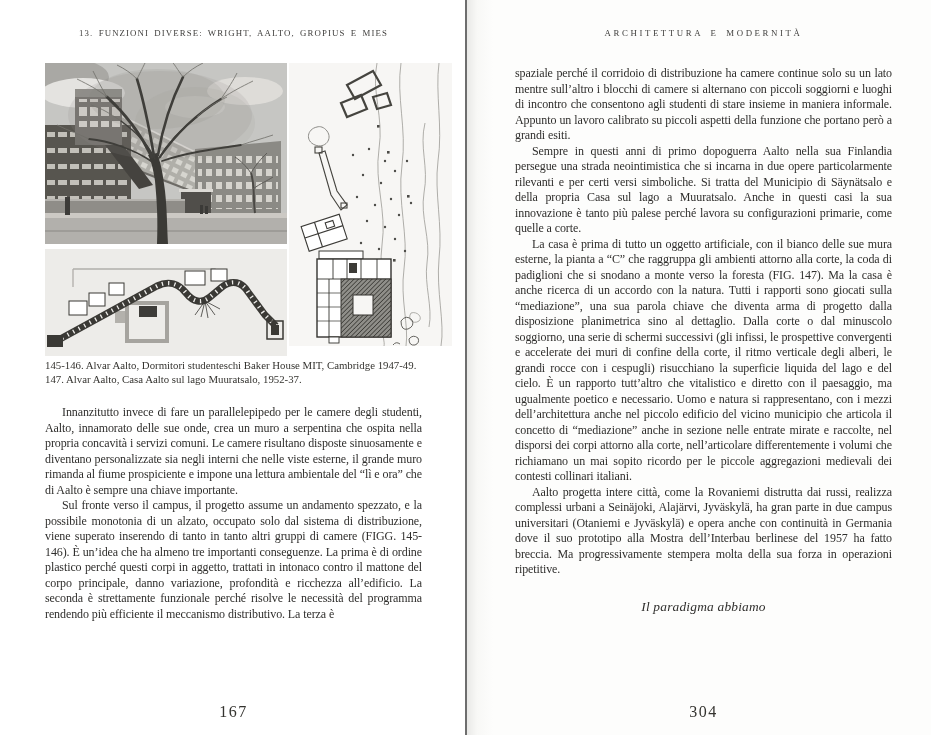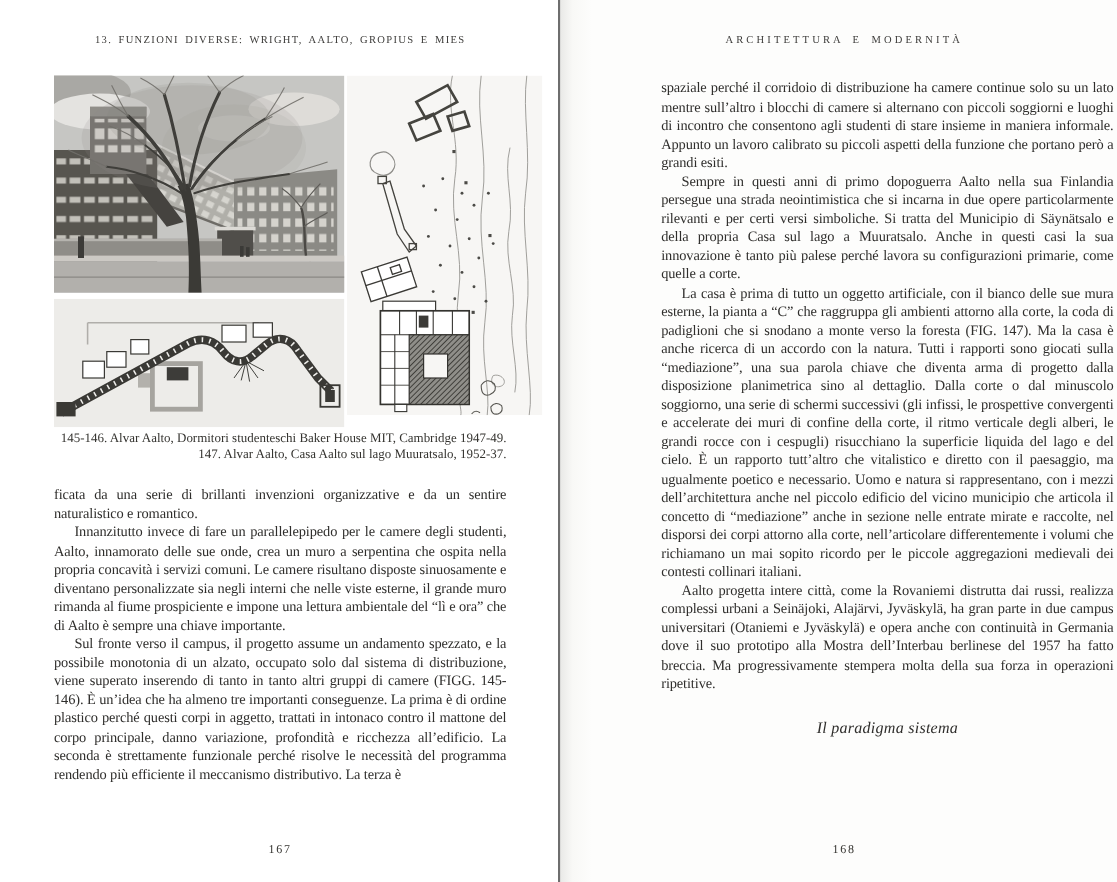--- a/index.html
+++ b/index.html
@@ -12,30 +12,30 @@
   .running-head{position:absolute;top:28px;text-align:center;font-size:8.8px;color:#3f3e3c;
     text-transform:uppercase;white-space:nowrap;}
   .rh-left{left:45px;width:377px;letter-spacing:1.1px;word-spacing:2px;}
   .rh-right{left:48px;width:377px;letter-spacing:2.6px;word-spacing:3px;font-family:Liberation Serif, serif;}
   .fig{position:absolute;margin:0;padding:0;line-height:0;}
   .fig svg{display:block;}
   .fig-photo{left:45px;top:63px;width:242px;height:181px;}
   .fig-siteplan{left:289px;top:63px;width:163px;height:283px;}
   .fig-serp{left:45px;top:249px;width:242px;height:107px;}
   .captions{position:absolute;left:45px;top:359px;width:377px;}
-  .caption{margin:0;font-size:10.8px;line-height:13.6px;text-align:right;color:#34332f;}
+  .caption{margin:0;font-size:10.8px;line-height:13.6px;text-align:left;color:#34332f;}
   .body-text{position:absolute;width:377px;text-align:justify;font-size:12px;line-height:15.5px;
     letter-spacing:-0.1px;color:#2f2e2c;hyphens:auto;-webkit-hyphens:auto;}
   .body-left{left:45px;top:405px;}
-  .body-right{left:48px;top:66px;margin-left:36px;}
+  .body-right{left:48px;top:66px;}
   .body-text p{margin:0;}
   .body-text p.ind{text-indent:17px;font-family:Liberation Serif, serif;}
   .section-heading{margin:21px 0 18px 0;font-size:13.4px;font-weight:normal;font-style:italic;
     text-align:center;letter-spacing:0.2px;color:#2f2e2c;}
-  .folio{position:absolute;top:703px;text-align:center;font-size:10px;letter-spacing:1.5px;color:#34332f;}
+  .folio{position:absolute;top:703px;text-align:center;font-size:16px;letter-spacing:1.5px;color:#34332f;}
   .folio-left{left:45px;width:377px;}
   .folio-right{left:48px;width:377px;}
 </style>
 </head>
 <body>
 
 <div class="spread">
 
   <div class="page page-left">
     <div class="running-head rh-left">13. Funzioni diverse: Wright, Aalto, Gropius e Mies</div>
@@ -234,37 +234,36 @@
         <rect x="226" y="76" width="8" height="10" fill="#3a3935"></rect>
       </svg>
     </figure>
 
     <div class="captions">
       <p class="caption">145-146. Alvar Aalto, Dormitori studenteschi Baker House MIT, Cambridge 1947-49.</p>
       <p class="caption">147. Alvar Aalto, Casa Aalto sul lago Muuratsalo, 1952-37.</p>
     </div>
 
     <div class="body-text body-left">
-      <p>ficata da una serie di brillanti invenzioni organizzative e da un sentire naturalistico e romantico.</p>
       <p class="ind">Innanzitutto invece di fare un parallelepipedo per le camere degli studenti, Aalto, innamorato delle sue onde, crea un muro a serpentina che ospita nella propria concavità i servizi comuni. Le camere risultano disposte sinuosamente e diventano personalizzate sia negli interni che nelle viste esterne, il grande muro rimanda al fiume prospiciente e impone una lettura ambientale del “lì e ora” che di Aalto è sempre una chiave importante.</p>
       <p class="ind">Sul fronte verso il campus, il progetto assume un andamento spezzato, e la possibile monotonia di un alzato, occupato solo dal sistema di distribuzione, viene superato inserendo di tanto in tanto altri gruppi di camere (FIGG. 145-146). È un’idea che ha almeno tre importanti conseguenze. La prima è di ordine plastico perché questi corpi in aggetto, trattati in intonaco contro il mattone del corpo principale, danno variazione, profondità e ricchezza all’edificio. La seconda è strettamente funzionale perché risolve le necessità del programma rendendo più efficiente il meccanismo distributivo. La terza è</p>
     </div>
 
     <div class="folio folio-left">167</div>
   </div>
 
   <div class="gutter"></div>
 
   <div class="page page-right">
     <div class="running-head rh-right">Architettura e modernità</div>
 
     <div class="body-text body-right">
       <p>spaziale perché il corridoio di distribuzione ha camere continue solo su un lato mentre sull’altro i blocchi di camere si alternano con piccoli soggiorni e luoghi di incontro che consentono agli studenti di stare insieme in maniera informale. Appunto un lavoro calibrato su piccoli aspetti della funzione che portano però a grandi esiti.</p>
       <p class="ind">Sempre in questi anni di primo dopoguerra Aalto nella sua Finlandia persegue una strada neointimistica che si incarna in due opere particolarmente rilevanti e per certi versi simboliche. Si tratta del Municipio di Säynätsalo e della propria Casa sul lago a Muuratsalo. Anche in questi casi la sua innovazione è tanto più palese perché lavora su configurazioni primarie, come quelle a corte.</p>
       <p class="ind">La casa è prima di tutto un oggetto artificiale, con il bianco delle sue mura esterne, la pianta a “C” che raggruppa gli ambienti attorno alla corte, la coda di padiglioni che si snodano a monte verso la foresta (FIG. 147). Ma la casa è anche ricerca di un accordo con la natura. Tutti i rapporti sono giocati sulla “mediazione”, una sua parola chiave che diventa arma di progetto dalla disposizione planimetrica sino al dettaglio. Dalla corte o dal minuscolo soggiorno, una serie di schermi successivi (gli infissi, le prospettive convergenti e accelerate dei muri di confine della corte, il ritmo verticale degli alberi, le grandi rocce con i cespugli) risucchiano la superficie liquida del lago e del cielo. È un rapporto tutt’altro che vitalistico e diretto con il paesaggio, ma ugualmente poetico e necessario. Uomo e natura si rappresentano, con i mezzi dell’architettura anche nel piccolo edificio del vicino municipio che articola il concetto di “mediazione” anche in sezione nelle entrate mirate e raccolte, nel disporsi dei corpi attorno alla corte, nell’articolare differentemente i volumi che richiamano un mai sopito ricordo per le piccole aggregazioni medievali dei contesti collinari italiani.</p>
       <p class="ind">Aalto progetta intere città, come la Rovaniemi distrutta dai russi, realizza complessi urbani a Seinäjoki, Alajärvi, Jyväskylä, ha gran parte in due campus universitari (Otaniemi e Jyväskylä) e opera anche con continuità in Germania dove il suo prototipo alla Mostra dell’Interbau berlinese del 1957 ha fatto breccia. Ma progressivamente stempera molta della sua forza in operazioni ripetitive.</p>
-      <h2 class="section-heading">Il paradigma sistema</h2>
+      <h2 class="section-heading">Il paradigma abbiamo</h2>
     </div>
 
-    <div class="folio folio-right">168</div>
+    <div class="folio folio-right">304</div>
   </div>
 
 </div>
 
 </body></html>

